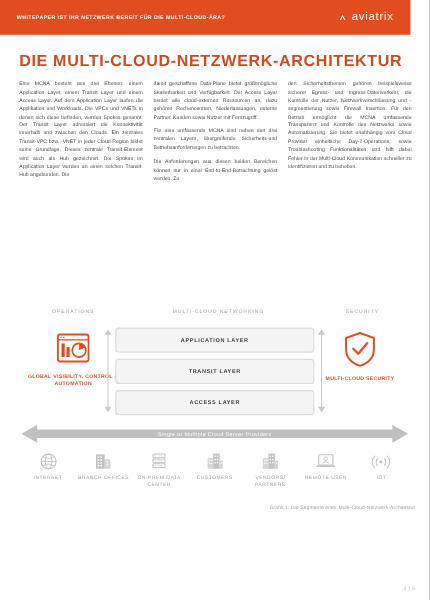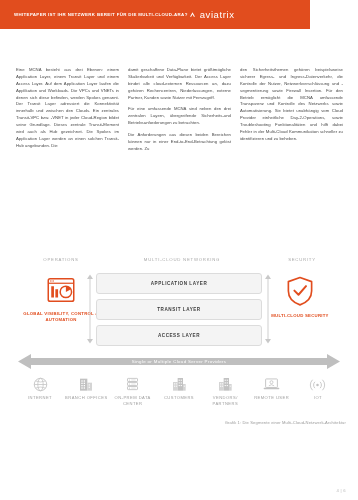--- a/index.html
+++ b/index.html
@@ -14,25 +14,26 @@
     background: #ffffff;
     overflow: hidden;
     font-family: "Liberation Sans", sans-serif;
     color: #3b3b3b;
   }
 
   
   .topbar {
     position: absolute;
     top: 0; left: 0;
-    width: 310px;
+    width: 342px;
     height: 29px;
     background: #e14d1e;
     display: flex;
     align-items: center;
+    justify-content: space-between;
     padding: 0 14px;
     box-sizing: border-box;
   }
   .topbar-label {
     font-size: 4.4px;
     letter-spacing: 0.35px;
     font-weight: bold;
     color: #ffffff;
     text-transform: uppercase;
     white-space: nowrap;
@@ -259,20 +260,21 @@
   <div class="topbar">
     <div class="topbar-label">WHITEPAPER IST IHR NETZWERK BEREIT FÜR DIE MULTI-CLOUD-ÄRA?</div>
     <div class="logo">
       <svg class="logo-mark" viewBox="0 0 20 20">
         <path d="M10 5 L15.5 15 L13 15 L10 9.2 L7 15 L4.5 15 Z" fill="#ffffff"></path>
       </svg>
       <span class="logo-text">aviatrix</span>
     </div>
   </div>
 
+  <div class="doc-title">DIE MULTI-CLOUD-NETZWERK-ARCHITEKTUR</div>
 
   <div class="columns">
     <div class="col">
       <p>Eine MCNA besteht aus drei Ebenen: einem Application Layer, einem Transit Layer und einem Access Layer. Auf dem Application Layer laufen die Applikation und Workloads. Die VPCs und VNETs in denen sich diese befinden, werden Spokes genannt. Der Transit Layer adressiert die Konnektivität innerhalb und zwischen den Clouds. Ein zentrales Transit-VPC bzw. -VNET in jeder Cloud-Region bildet seine Grundlage. Dieses zentrale Transit-Element wird auch als Hub gezeichnet. Die Spokes im Application Layer werden an einen solchen Transit-Hub angebunden. Die</p>
     </div>
     <div class="col">
       <p>damit geschaffene Data-Plane bietet größtmögliche Skalierbarkeit und Verfügbarkeit. Der Access Layer bindet alle cloud-externen Ressourcen an, dazu gehören Rechencentren, Niederlassungen, externe Partner, Kunden sowie Nutzer mit Fernzugriff.</p>
       <p>Für eine umfassende MCNA sind neben den drei zentralen Layern, übergreifende Sicherheits-und Betriebsanforderungen zu betrachten.</p>
       <p>Die Anforderungen aus diesen beiden Bereichen können nur in einer End-to-End-Betrachtung gelöst werden. Zu</p>
     </div>

